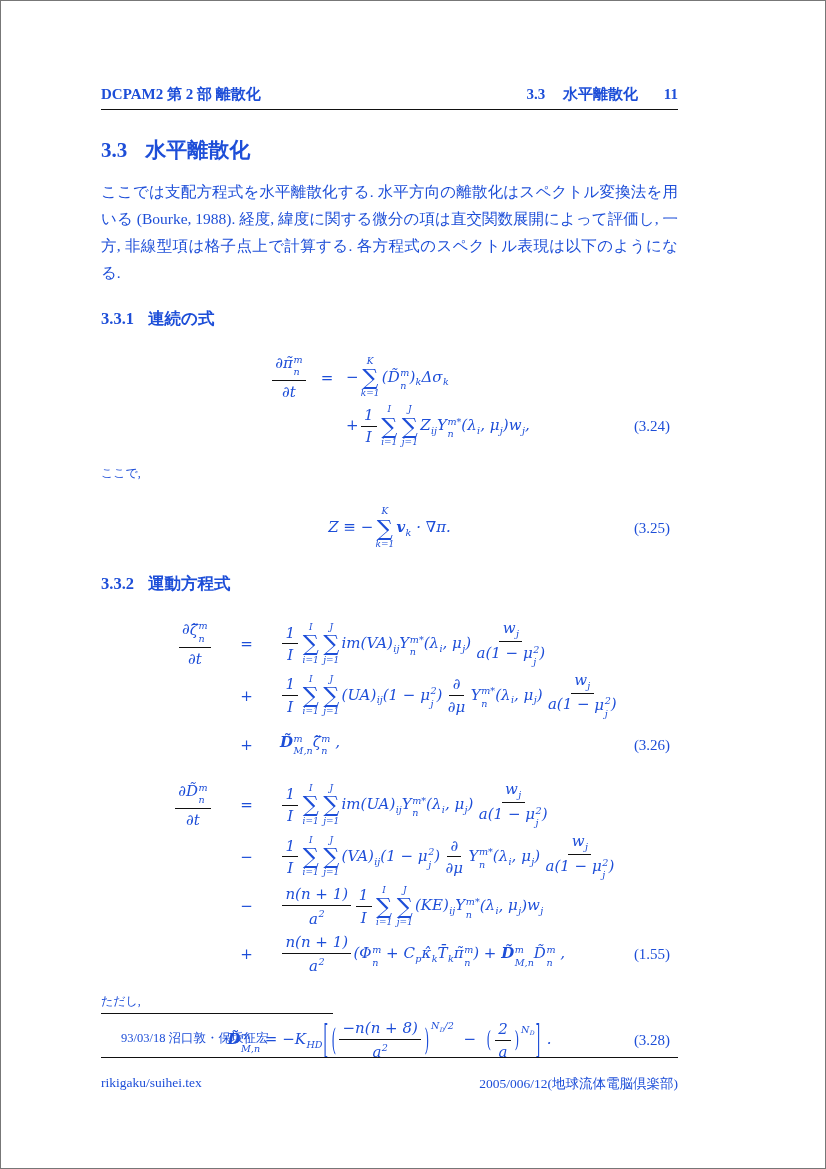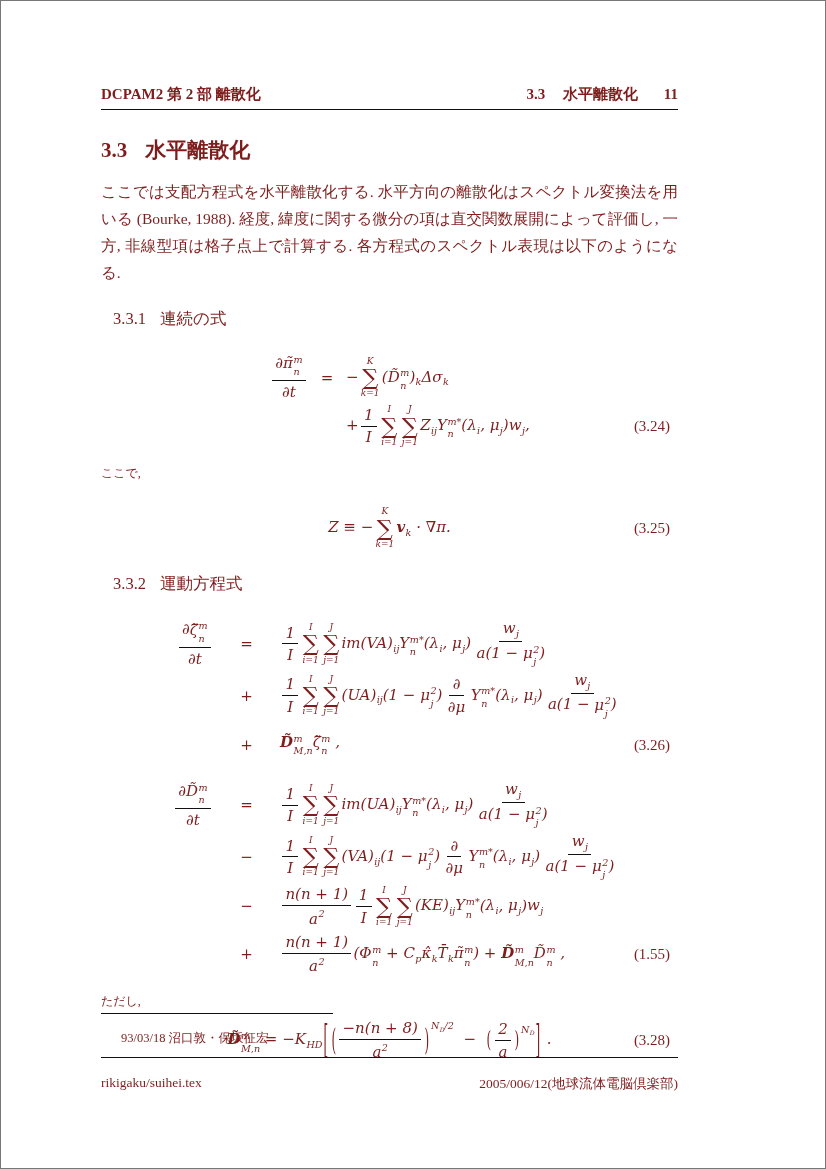--- a/index.html
+++ b/index.html
@@ -1,21 +1,21 @@
 <!DOCTYPE html>
 <html lang="ja"><head>
 <meta charset="utf-8">
 <style>
   html,body{margin:0;padding:0;background:#e8e8e8;}
   .page{
     position:relative;
     width:826px;height:1169px;
     margin:0 auto;
     background:#ffffff;
-    color:#7f1d1d;
+    color:#1d4ed8;
     border:1px solid #777;
     box-sizing:border-box;
     font-family:"Liberation Serif","DejaVu Serif",serif;
     overflow:hidden;
   }
   .content{
     position:absolute;
     left:100px;top:84px;
     width:577px;
   }
@@ -29,22 +29,22 @@
   .hdr-right span{display:inline-block;}
   .hdr-title{margin-left:14px;}
   .hdr-page{margin-left:22px;}
   
   h1.section-title{
     font-size:21px;font-weight:bold;
     margin:26px 0 0 0;
   }
   h1 .gap{display:inline-block;width:18px;}
   h2.subsection-title{
-    font-size:16.5px;font-weight:normal;
-    margin:22px 0 0 12px;
+    font-size:16.5px;font-weight:bold;
+    margin:22px 0 0 0;
   }
   h2 .gap{display:inline-block;width:14px;}
   .body-text{
     font-size:15.5px;line-height:27px;
     text-align:justify;
     margin:14px 0 12px 0;
   }
   .lead-text{
     font-size:12px;line-height:24px;
     margin:12px 0 0 0;

